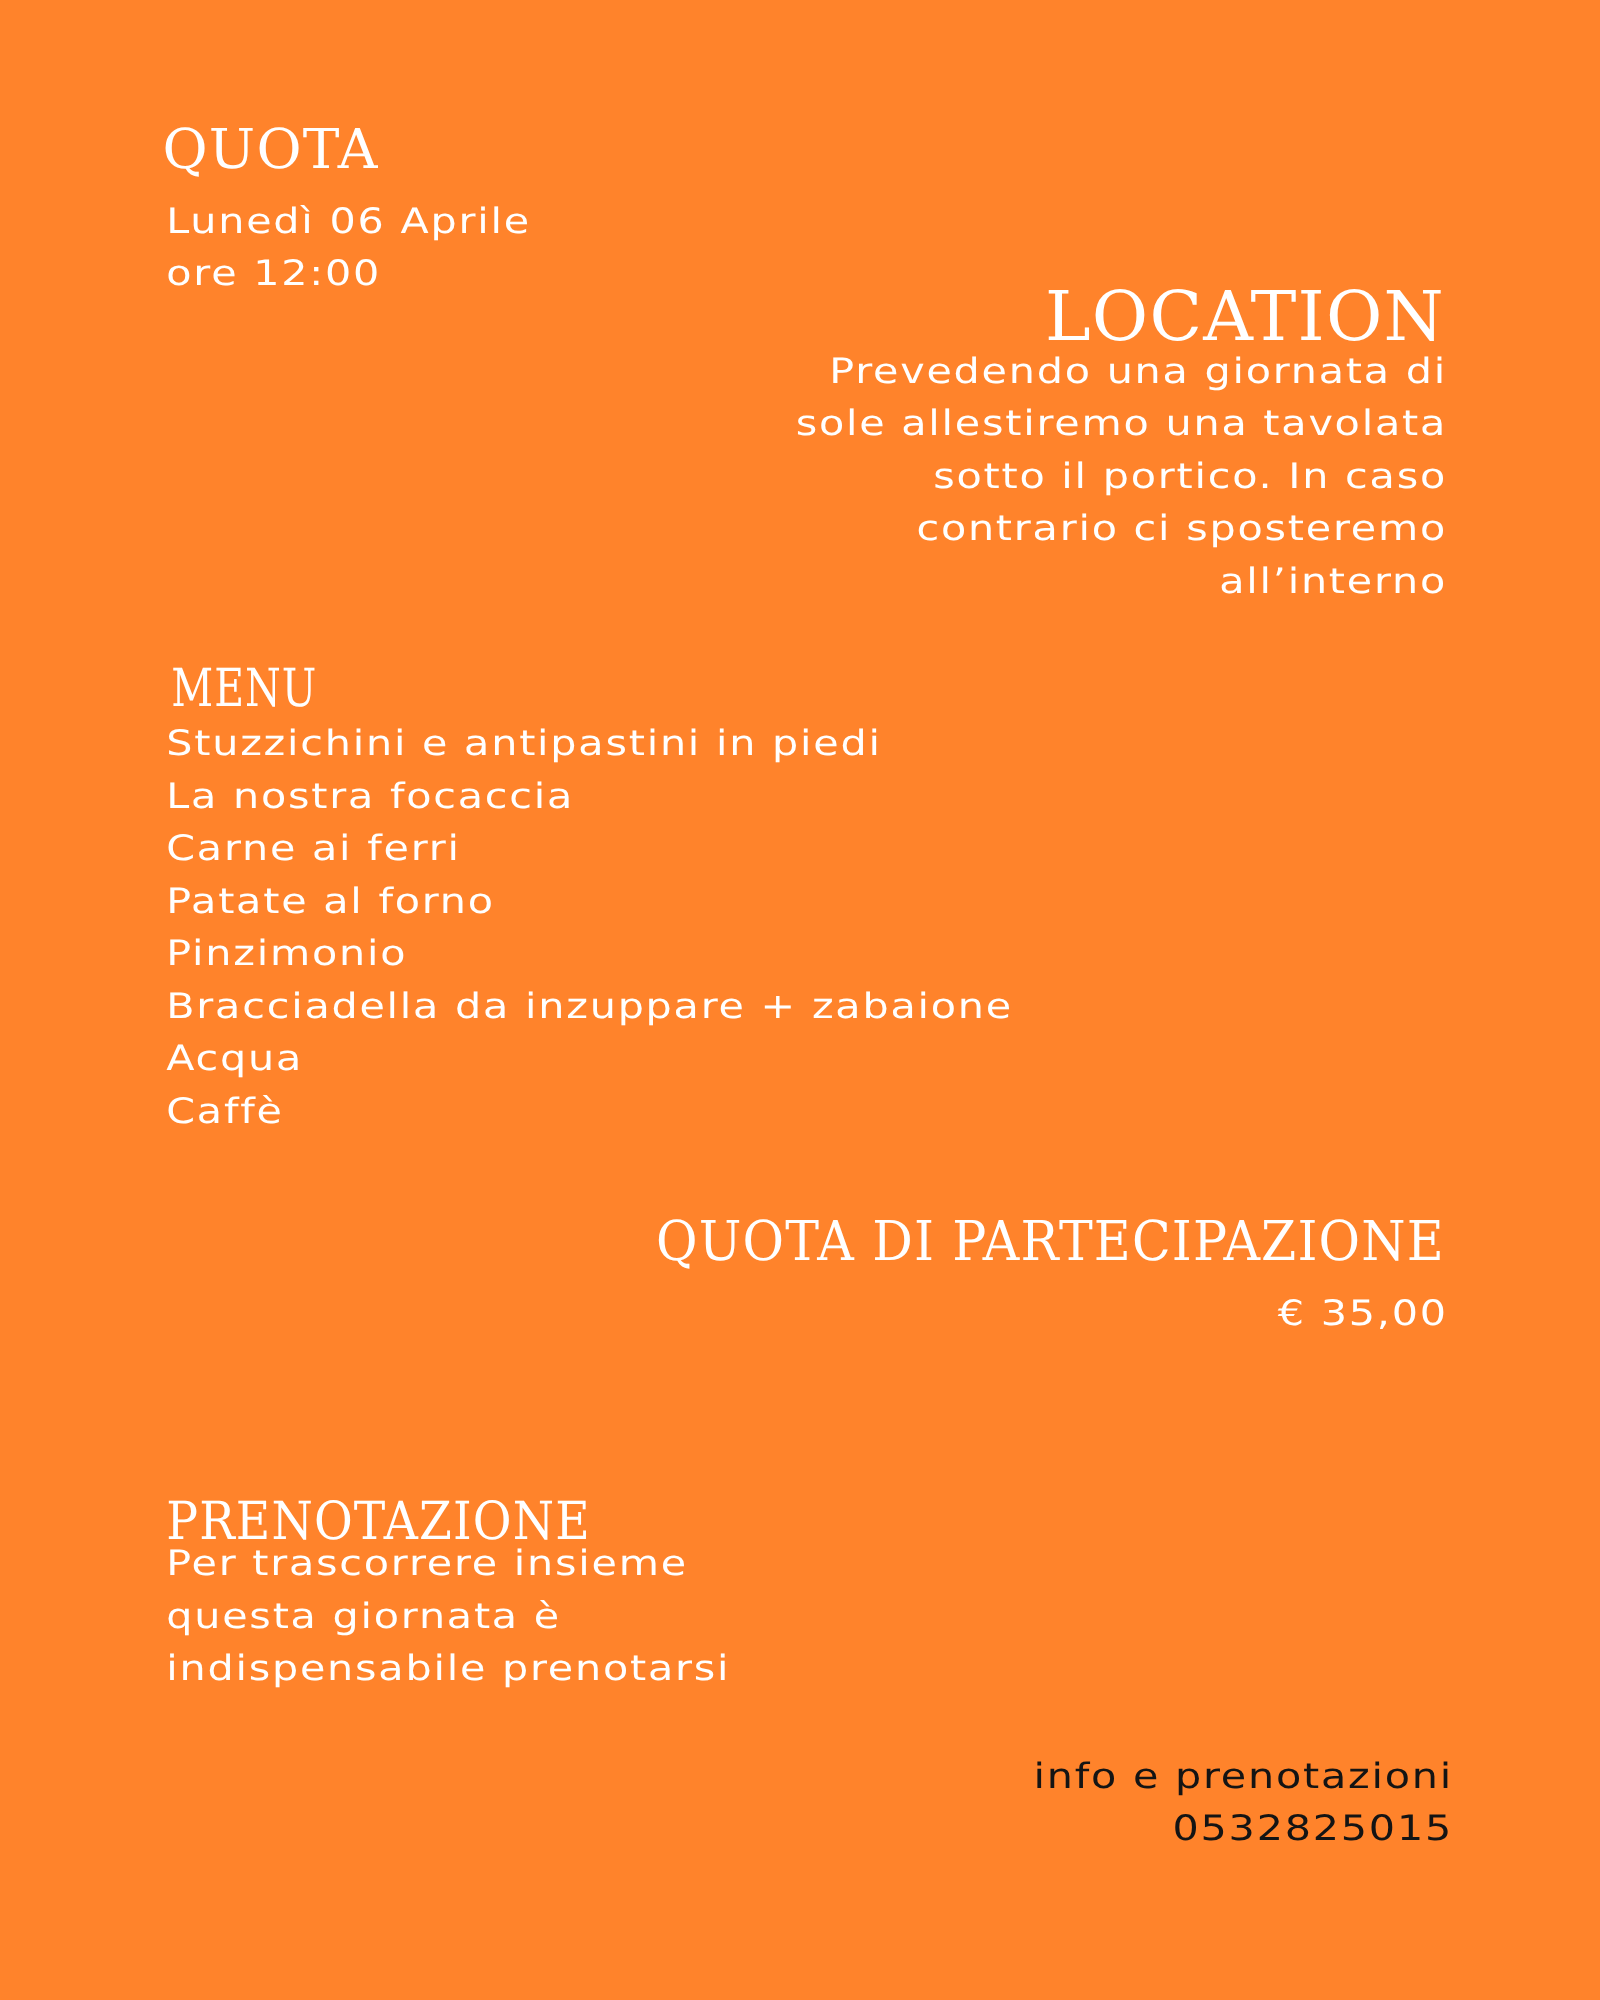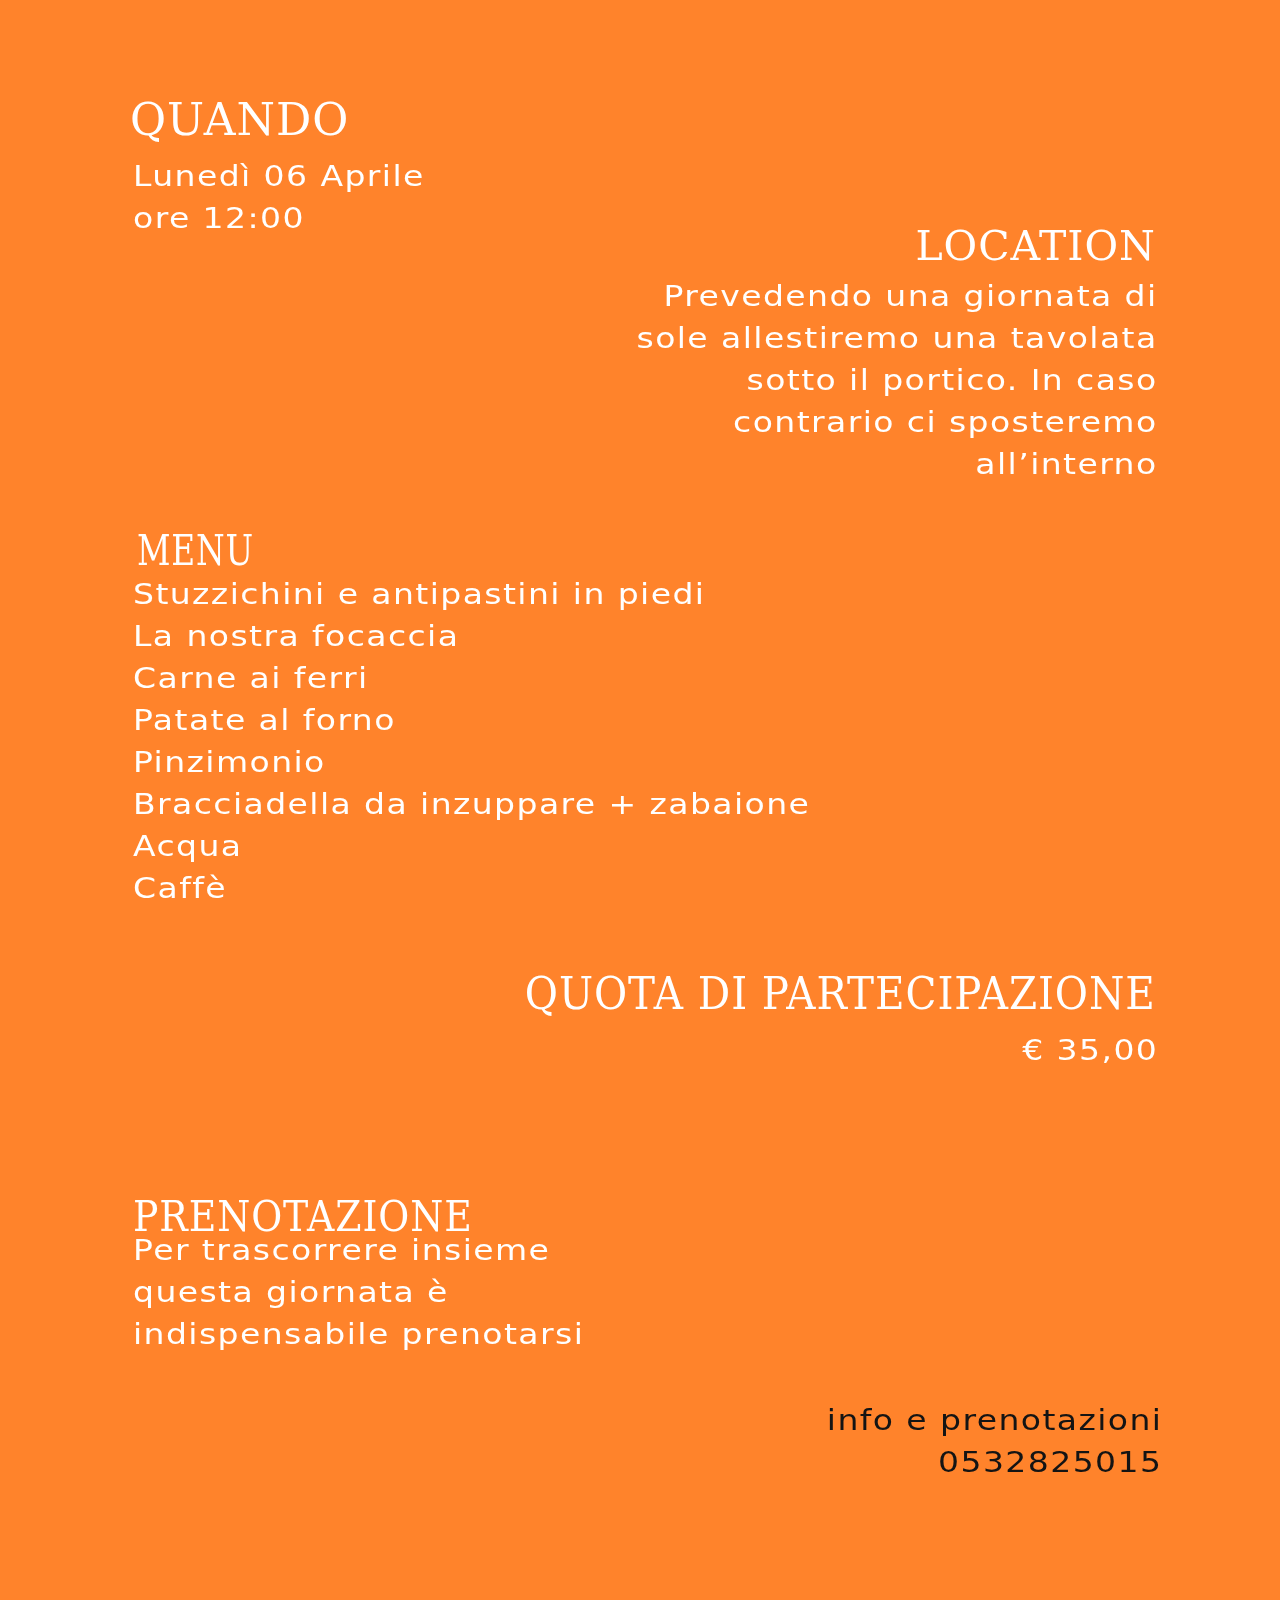--- a/index.html
+++ b/index.html
@@ -27,39 +27,39 @@
       margin: 0;
       transform: scaleX(1.18);
     }
     .left { left: 133px; transform-origin: left top; text-align: left; }
     .right { right: 122px; transform-origin: right top; text-align: right; }
     .line { display: block; white-space: nowrap; }
 
     #quando-title { left: 130px; top: 98px; font-size: 44px; }
     #quando-body { top: 156px; }
 
-    #location-title { right: 124px; top: 226px; font-size: 41px; }
+    #location-title { right: 124px; top: 226px; font-size: 55px; }
     #location-body { top: 276px; }
 
     #menu-title { left: 137px; top: 530px; font-size: 42px; transform: scaleX(0.78); transform-origin: left top; }
     #menu-body { top: 574px; }
 
     #quota-title { right: 124px; top: 972px; font-size: 44px; transform: scaleX(0.92); transform-origin: right top; }
     #quota-body { top: 1030px; }
 
     #pren-title { left: 133px; top: 1196px; font-size: 42px; transform: scaleX(0.9); transform-origin: left top; }
     #pren-body { top: 1230px; }
 
     #contact { top: 1400px; right: 118px; color: #141414; }
   </style>
 </head>
 <body>
 
 <section>
-  <h2 id="quando-title" class="heading">QUANDO</h2>
+  <h2 id="quando-title" class="heading">QUOTA</h2>
   <div id="quando-body" class="body-text left">
     <span class="line">Lunedì 06 Aprile</span>
     <span class="line">ore 12:00</span>
   </div>
 </section>
 
 <section>
   <h2 id="location-title" class="heading">LOCATION</h2>
   <div id="location-body" class="body-text right">
     <span class="line">Prevedendo una giornata di</span>

